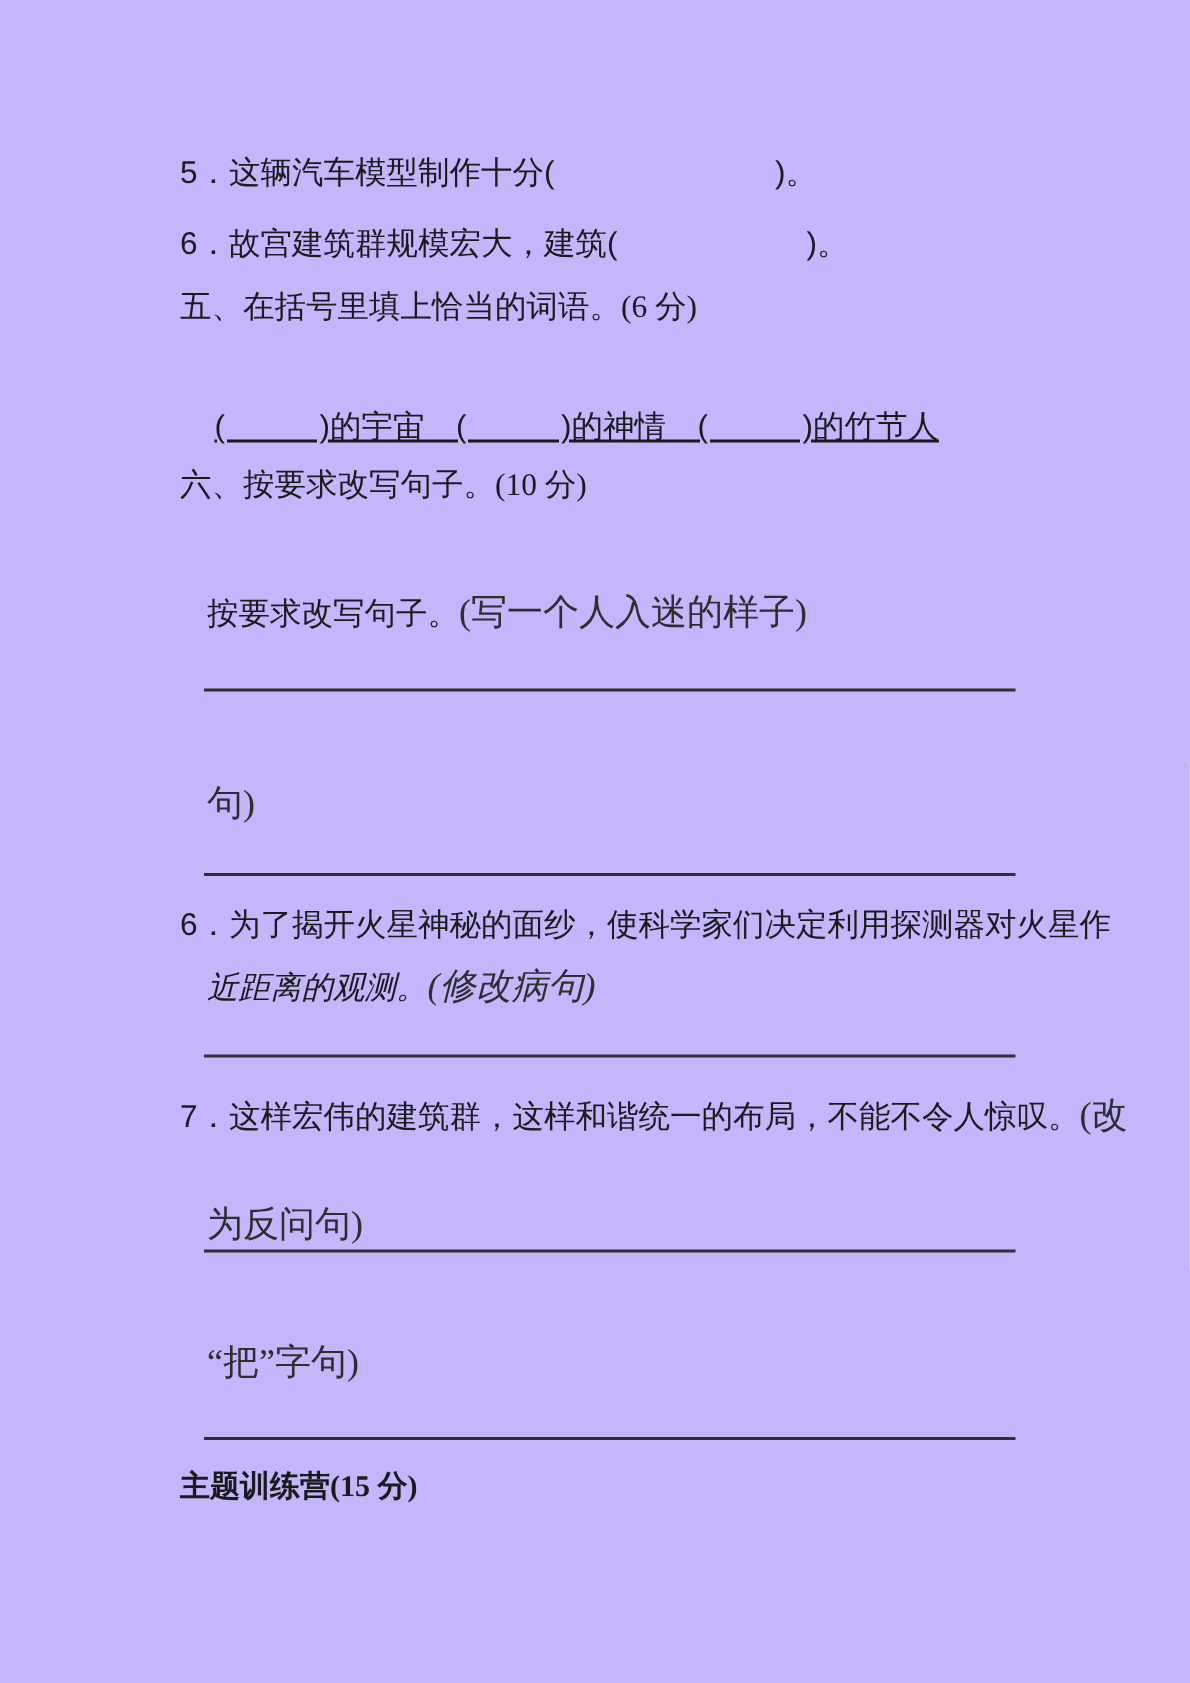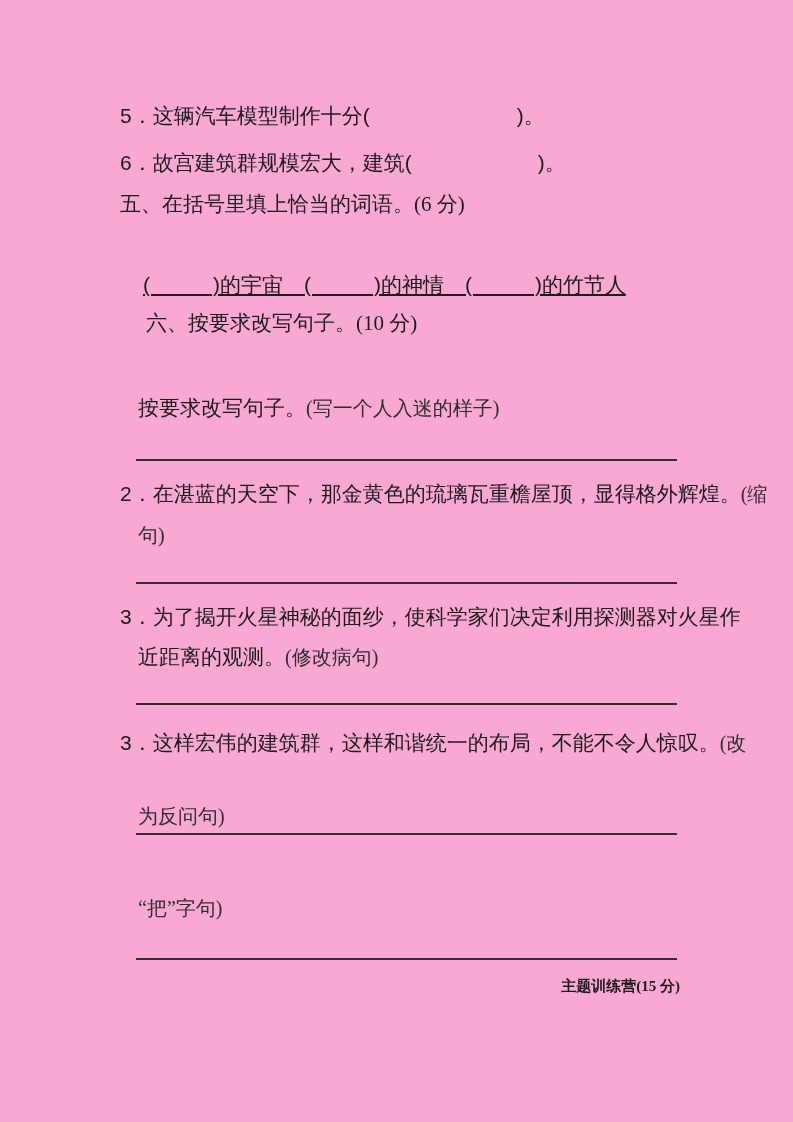--- a/index.html
+++ b/index.html
@@ -1,52 +1,52 @@
 <!DOCTYPE html>
 <html><head>
 <meta charset="utf-8">
 <style>
   html, body { margin: 0; padding: 0; }
   .page {
     position: relative;
     width: 793px;
     height: 1122px;
-    background: #f9a8d4;
+    background: #c4b5fd;
     font-family: "Liberation Sans", sans-serif;
     color: #1b1b1b;
     overflow: hidden;
   }
   .line {
     position: absolute;
     white-space: nowrap;
     font-size: 21px;
     line-height: 1.15;
     letter-spacing: 0px;
   }
   .note {
     font-family: "Liberation Serif", serif;
     color: #2e2e2e;
-    font-size: 20px;
+    font-size: 24px;
   }
   .score {
     font-family: Liberation Serif, serif;
   }
   .ansline {
     position: absolute;
     left: 136px;
     width: 541px;
     height: 0;
     border-top: 2px solid #303030;
   }
   .footer-heading {
     position: absolute;
     left: 120px;
     width: 560px;
-    text-align: right;
-    font-size: 15px;
+    text-align: left;
+    font-size: 20px;
     font-weight: 600;
     white-space: nowrap;
   }
 </style>
 </head>
 <body>
 
 <div class="page">
 
   <div class="line" style="left:120px; top:104px;">
@@ -57,47 +57,44 @@
   </div>
 
   <div class="line" style="left:120px; top:192px;">
     <span>五、在括号里填上恰当的词语。</span><span class="score">(6 分)</span>
   </div>
 
   <div class="line" style="left:143px; top:273px;text-decoration:underline;">
     <span>(　　　)的宇宙　(　　　)的神情　(　　　)的竹节人</span>
   </div>
 
-  <div class="line" style="left:120px; top:311px;margin-left:26px;">
+  <div class="line" style="left:120px; top:311px;">
     <span>六、按要求改写句子。</span><span class="score">(10 分)</span>
   </div>
 
   <div class="line" style="left:138px; top:396px;">
     <span>按要求改写句子。</span><span class="note">(写一个人入迷的样子)</span>
   </div>
   <div class="ansline" style="top:459px;"></div>
 
-  <div class="line" style="left:120px; top:482px;">
-    <span>2．在湛蓝的天空下，那金黄色的琉璃瓦重檐屋顶，显得格外辉煌。</span><span class="note">(缩</span>
-  </div>
   <div class="line" style="left:138px; top:523px;">
     <span class="note">句)</span>
   </div>
   <div class="ansline" style="top:582px;"></div>
 
   <div class="line" style="left:120px; top:605px;">
-    <span>3．为了揭开火星神秘的面纱，使科学家们决定利用探测器对火星作</span>
+    <span>6．为了揭开火星神秘的面纱，使科学家们决定利用探测器对火星作</span>
   </div>
-  <div class="line" style="left:138px; top:645px;">
+  <div class="line" style="left:138px; top:645px;font-style:italic;">
     <span>近距离的观测。</span><span class="note">(修改病句)</span>
   </div>
   <div class="ansline" style="top:703px;"></div>
 
   <div class="line" style="left:120px; top:731px;">
-    <span>3．这样宏伟的建筑群，这样和谐统一的布局，不能不令人惊叹。</span><span class="note">(改</span>
+    <span>7．这样宏伟的建筑群，这样和谐统一的布局，不能不令人惊叹。</span><span class="note">(改</span>
   </div>
   <div class="line" style="left:138px; top:772px;margin-top:32px;">
     <span class="note">为反问句)</span>
   </div>
   <div class="ansline" style="top:833px;"></div>
 
   <div class="line" style="left:138px; top:896px;">
     <span class="note">“把”字句)</span>
   </div>
   <div class="ansline" style="top:958px;"></div>

